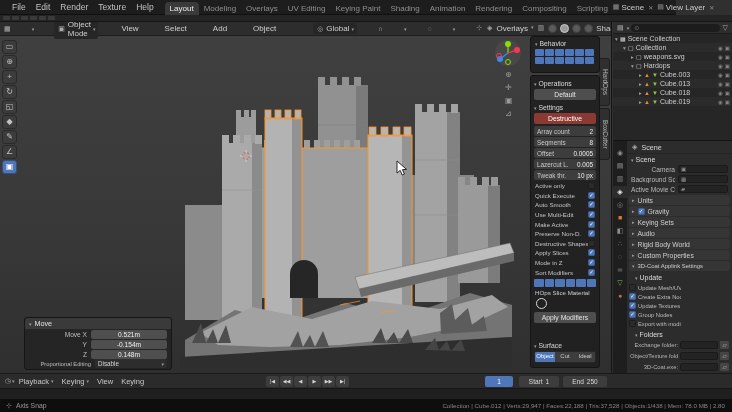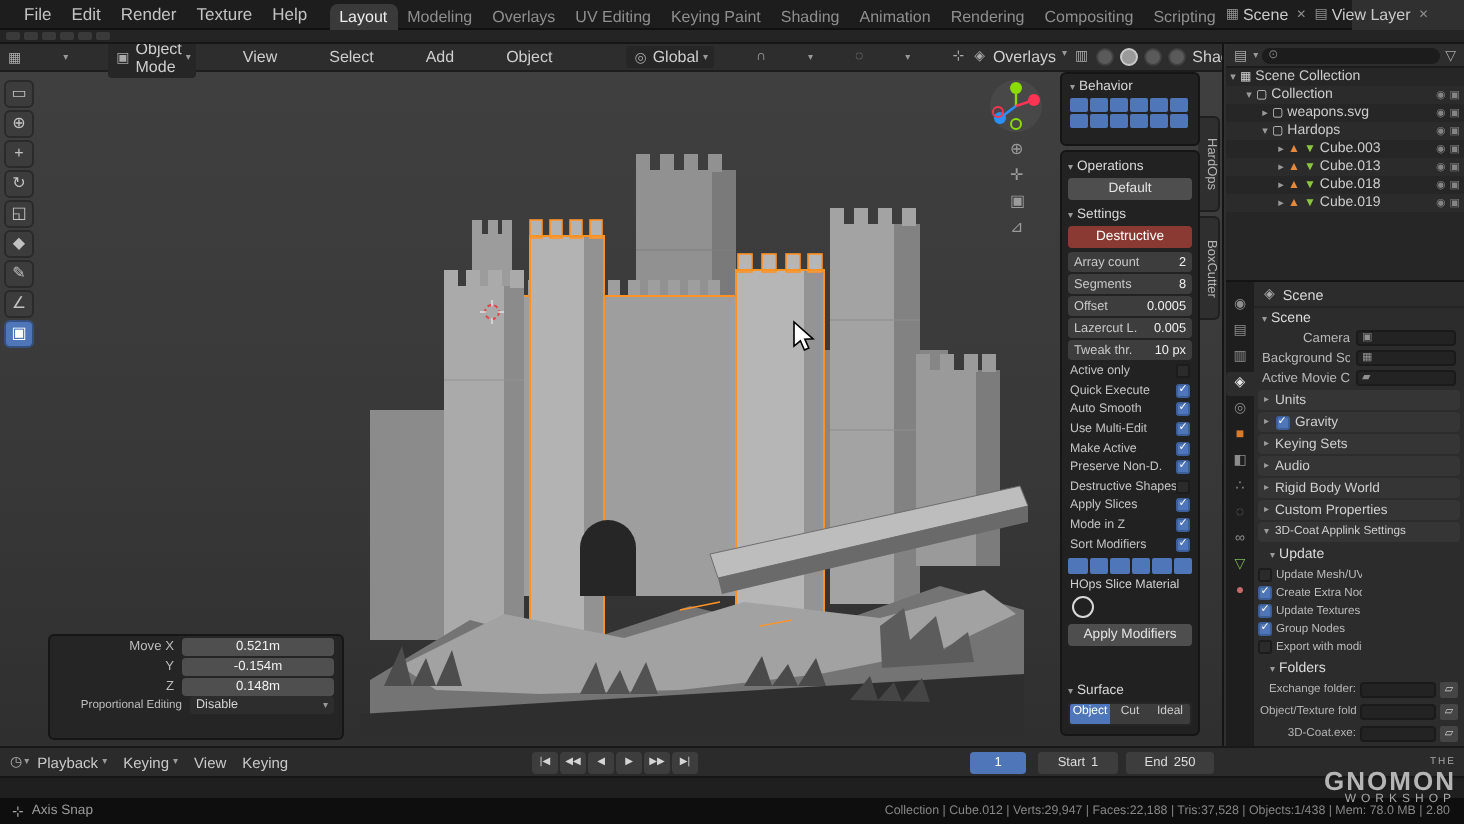--- a/index.html
+++ b/index.html
@@ -451,20 +451,24 @@
         <span class="on">Object</span>
         <span>Cut</span>
         <span>Ideal</span>
       </div>
     </div>
 
     <div class="ntab" style="top:36px;height:48px;">HardOps</div>
     <div class="ntab" style="top:86px;height:52px;">BoxCutter</div>
 
     <div class="movep">
+      <div class="hd">
+          <span class="car">▾</span>
+          <span>Move</span>
+        </div>
       <div class="mrow">
           <span class="mlbl">Move X</span>
           <span class="mval">0.521m</span>
         </div>
       <div class="mrow">
           <span class="mlbl">Y</span>
           <span class="mval">-0.154m</span>
         </div>
       <div class="mrow">
           <span class="mlbl">Z</span>
@@ -727,19 +731,14 @@
       </span>
   </div>
   <div class="tl-strip"></div>
 
   <div class="statusbar">
     <span class="hico" style="margin-right:3px">⊹</span>
     <span>Axis Snap</span>
     <span class="sb-right">Collection | Cube.012 | Verts:29,947 | Faces:22,188 | Tris:37,528 | Objects:1/438 | Mem: 78.0 MB | 2.80</span>
   </div>
 
-  <div class="watermark">
-    <div class="wm1">THE</div>
-    <div class="wm2">GNOMON</div>
-    <div class="wm3">WORKSHOP</div>
-  </div>
 
 </div>
 
 </body></html>

